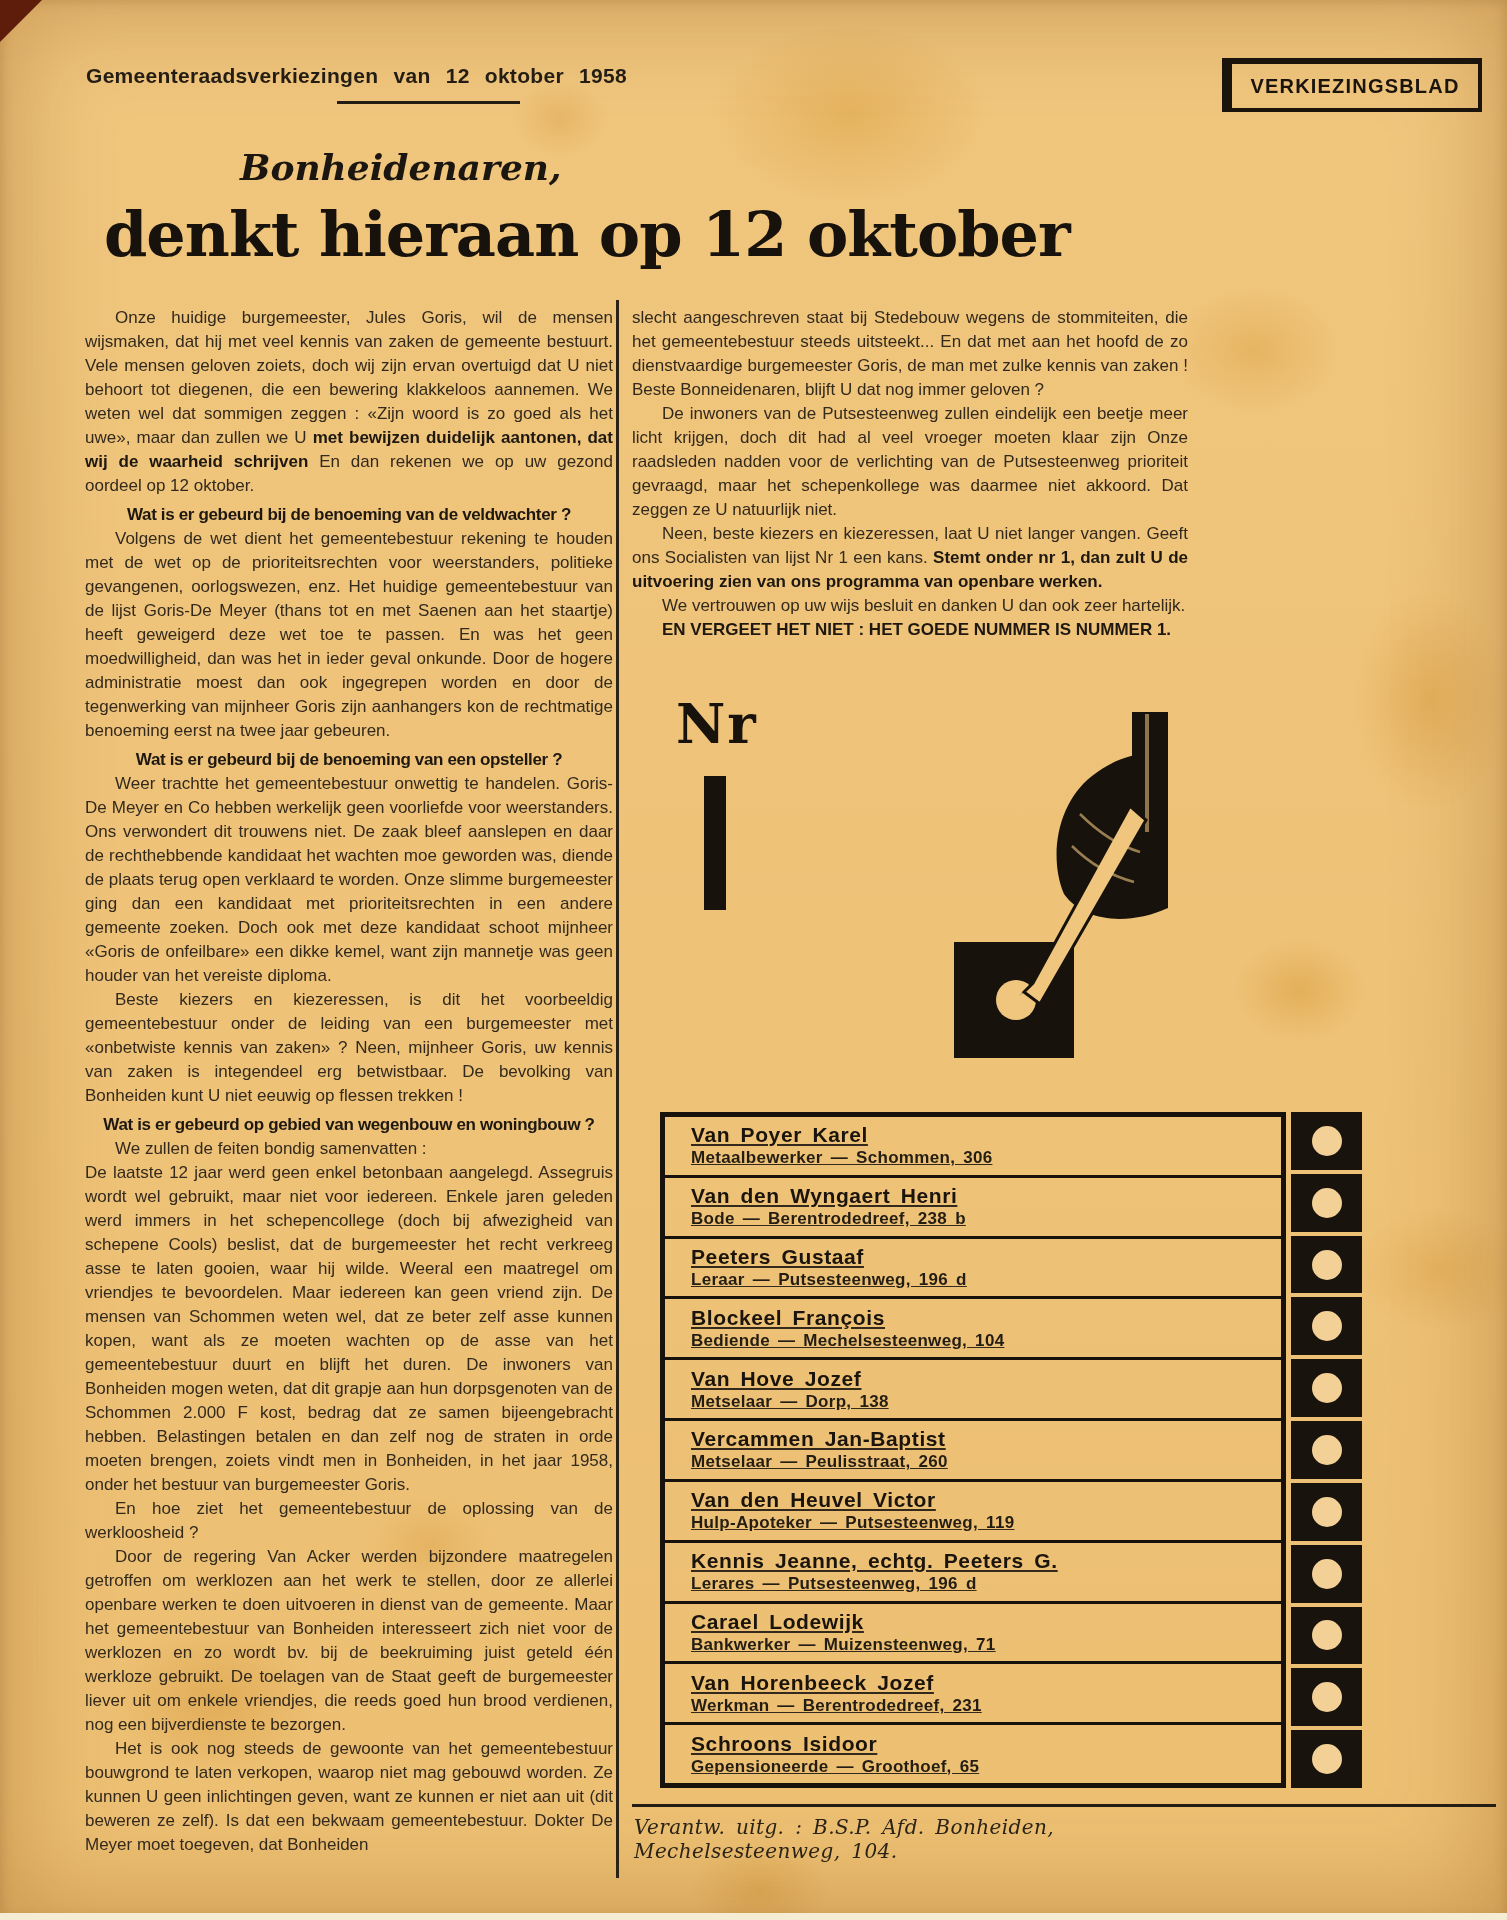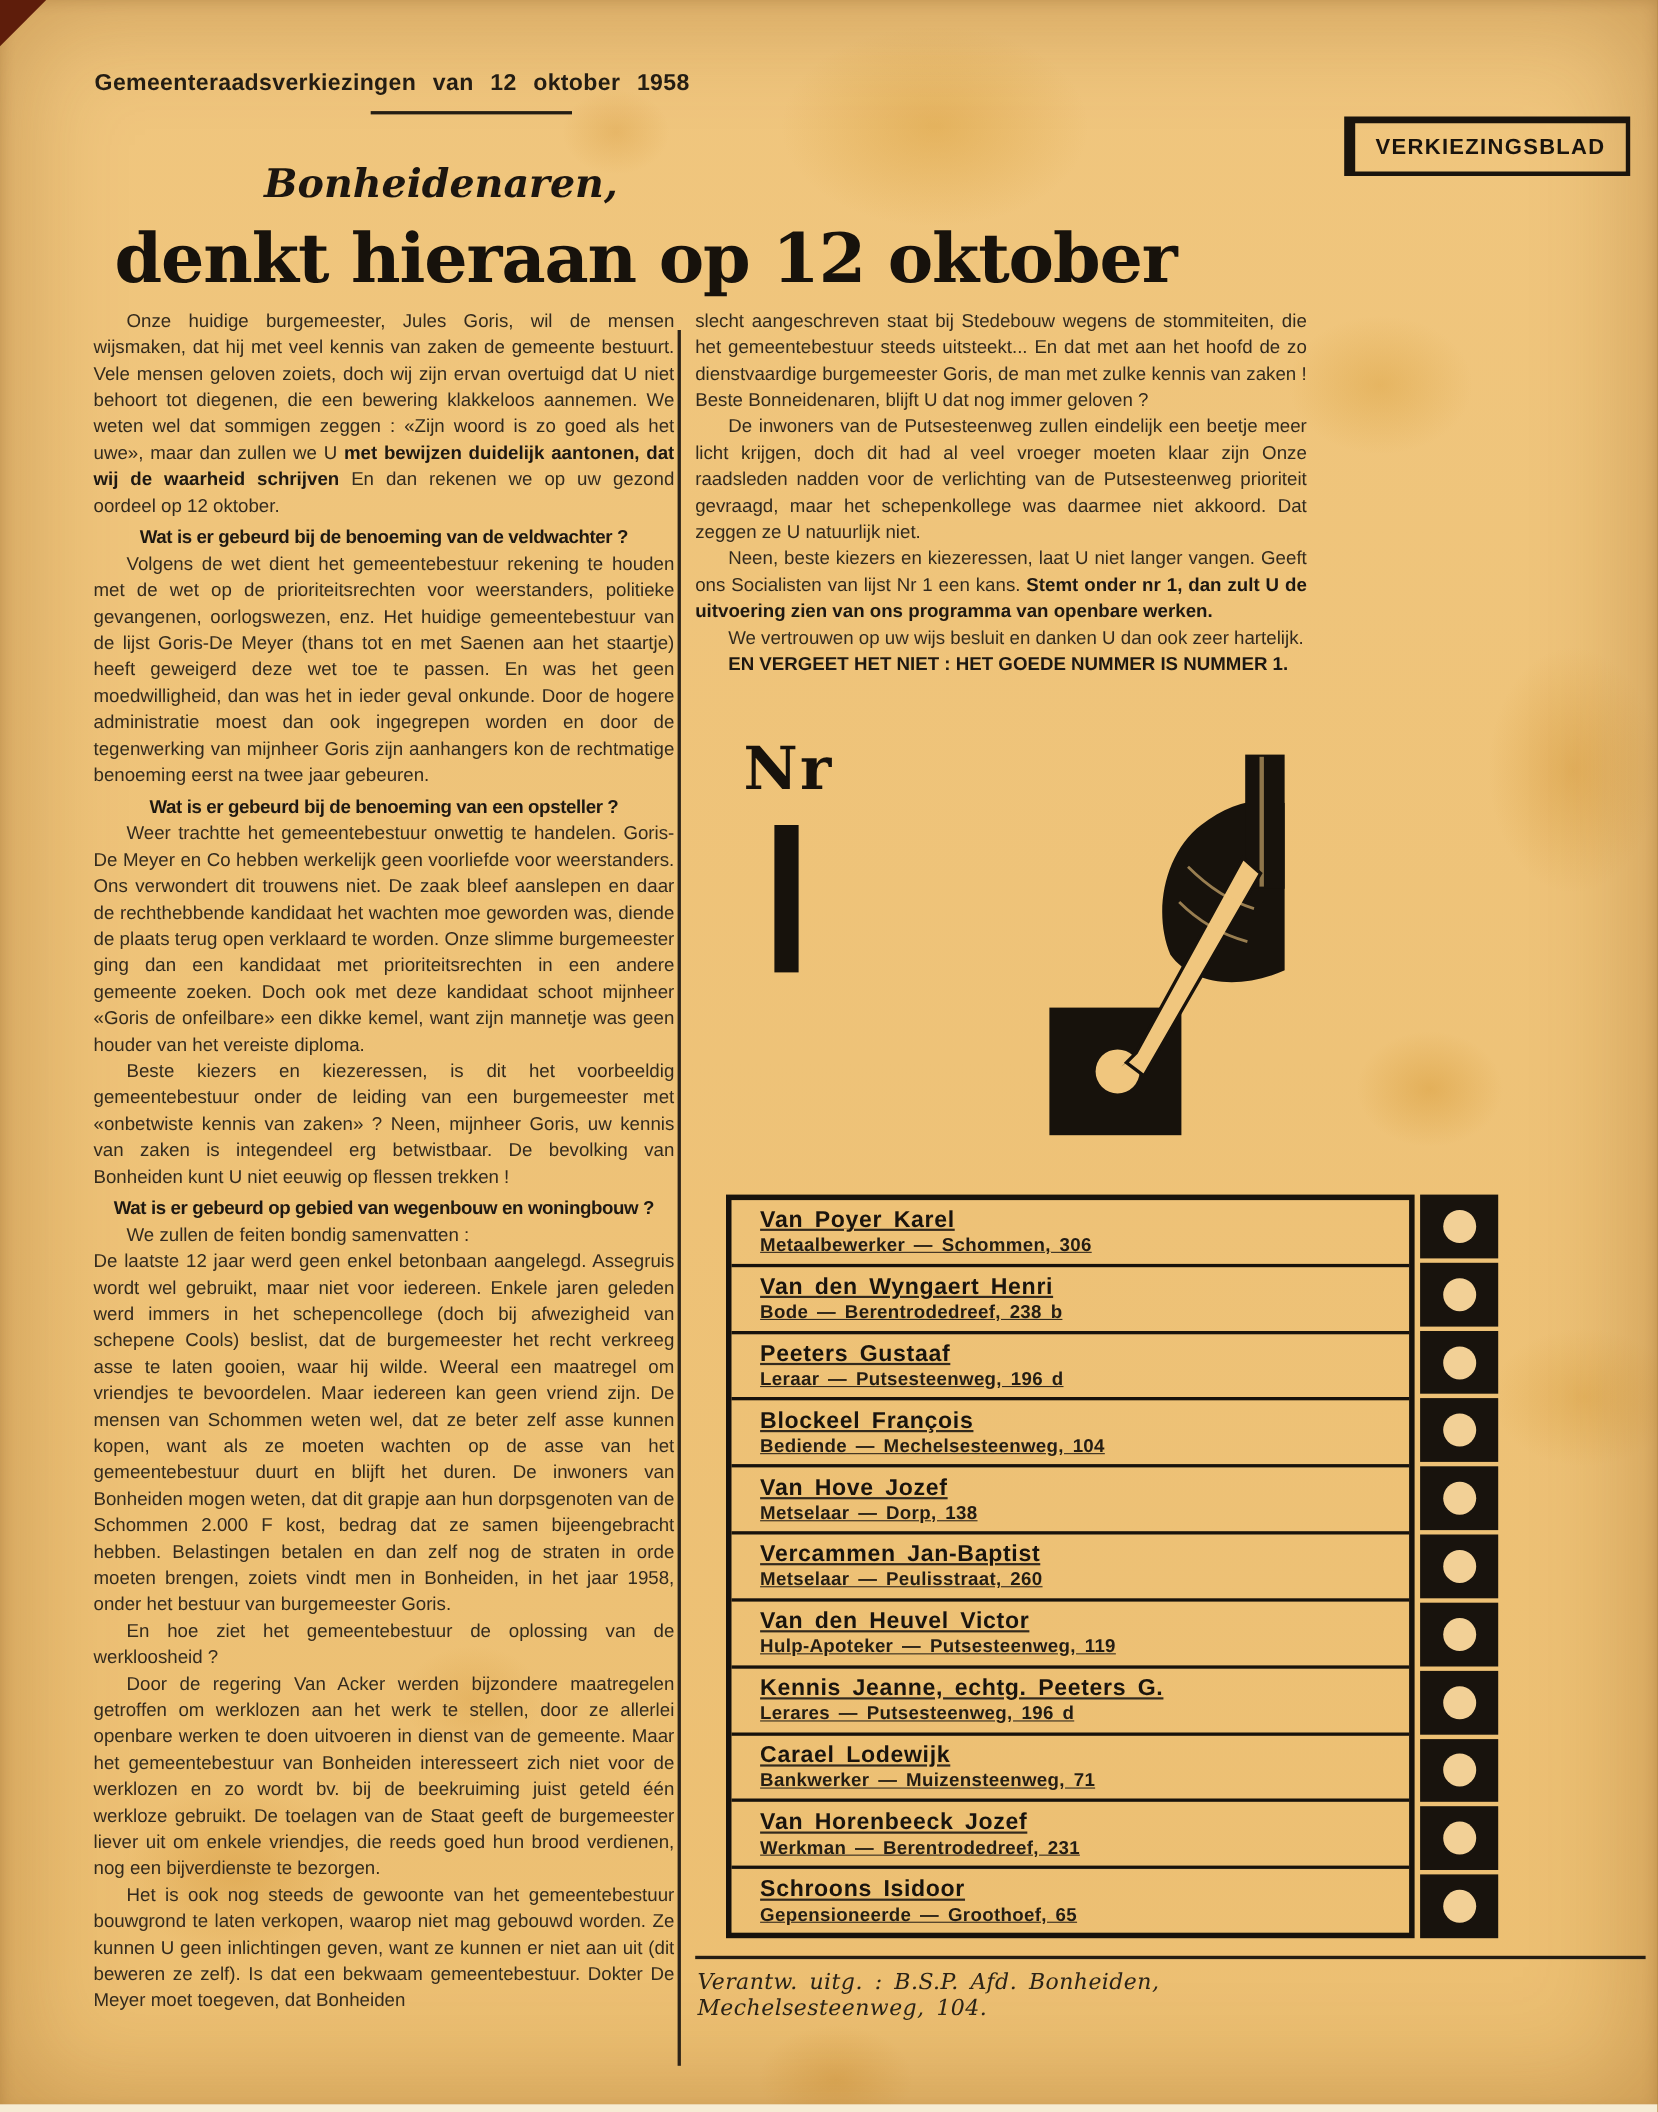--- a/index.html
+++ b/index.html
@@ -22,32 +22,32 @@
   .corner{position:absolute;top:0;left:0;width:0;height:0;
     border-top:42px solid #5e1d0b;border-right:42px solid transparent;}
   .scan-edge-bottom{position:absolute;left:0;right:0;bottom:0;height:7px;background:#f6ecd4;}
 
   .header-title{position:absolute;left:86px;top:64px;font-size:21px;font-weight:bold;
     color:#241d13;word-spacing:9px;letter-spacing:.3px;}
   .header-underline{position:absolute;left:337px;top:101px;width:183px;height:3px;background:#241d13;}
   .badge{position:absolute;left:1222px;top:58px;width:246px;height:44px;
     border:4px solid #1a140d;border-left-width:10px;border-top-width:6px;
     display:flex;align-items:center;justify-content:center;
-    font-size:20px;font-weight:bold;letter-spacing:1.2px;color:#1a140d;margin-top:48px;}
+    font-size:20px;font-weight:bold;letter-spacing:1.2px;color:#1a140d;}
 
   .salutation{position:absolute;left:240px;top:146px;
     font-family:"DejaVu Serif",serif;font-style:italic;font-weight:bold;
     font-size:36px;color:#1c1610;}
   .headline{position:absolute;left:104px;top:204px;margin:0;
     font-family:"DejaVu Serif",serif;font-weight:bold;font-size:62px;
     letter-spacing:-1px;line-height:1;color:#17120c;white-space:nowrap;}
 
   .divider{position:absolute;left:616px;top:300px;width:3px;height:1578px;background:#2c2317;}
 
-  .col{position:absolute;top:280px;}
+  .col{position:absolute;top:306px;}
   .col-left{left:85px;width:528px;}
   .col-right{left:632px;width:556px;}
   .blk{margin:0;font-size:17px;line-height:24px;text-align:justify;color:#332a1d;}
   .pi{text-indent:30px;}
   .p0{text-indent:0;}
   .h{font-weight:bold;font-size:17px;letter-spacing:-0.35px;text-align:center;
      margin-top:5px;color:#1e1811;white-space:nowrap;}
   .b{font-weight:bold;color:#1e1811;}
 
   .nr-graphic{position:relative;margin:46px 0 0 28px;width:528px;height:398px;}

